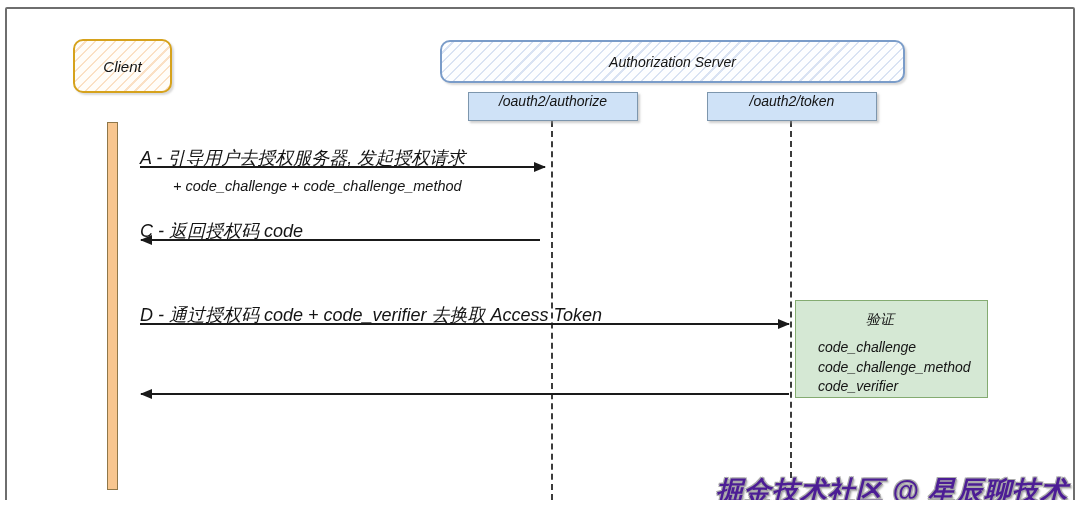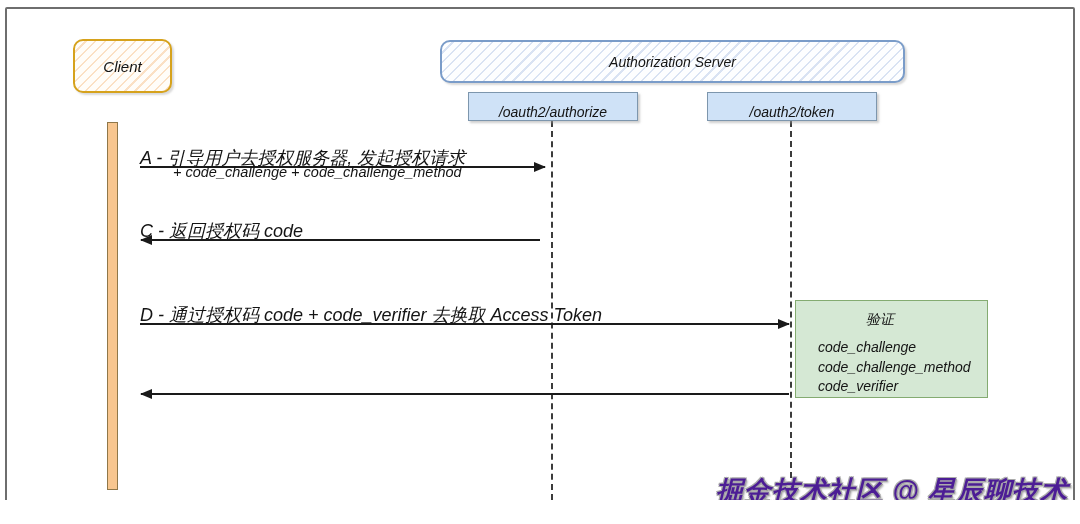--- a/index.html
+++ b/index.html
@@ -28,21 +28,21 @@
     left:440px;top:40px;width:465px;height:43px;
     border:2px solid #7a9cc9;border-radius:10px;
     background-color:#fdfeff;
     background-image:repeating-linear-gradient(135deg, rgba(90,130,200,0.22) 0px, rgba(90,130,200,0.22) 1.5px, transparent 1.5px, transparent 7px);
     font-size:14px;
     box-shadow:2px 2px 2px rgba(170,170,170,0.45);
   }
   .endpoint{
     position:absolute;top:92px;height:29px;width:170px;
     background:#cfe2f7;border:1px solid #7d96ad;box-sizing:border-box;
-    display:flex;align-items:flex-end;justify-content:center;
+    display:flex;align-items:flex-start;justify-content:center;
     font-size:14px;white-space:nowrap;z-index:4;
     box-shadow:2px 2px 2px rgba(160,160,160,0.5);
   }
   .endpoint-authorize{left:468px;}
   .endpoint-token{left:707px;}
   
   .lifeline{position:absolute;width:0;border-left:2px dashed #3c3c3c;z-index:1;}
   .lifeline-authorize{left:551px;top:121px;height:379px;}
   .lifeline-token{left:790px;top:121px;height:357px;}
   .activation{
@@ -104,21 +104,21 @@
   <div class="endpoint endpoint-token">
     <span>/oauth2/token</span>
   </div>
 
   <div class="lifeline lifeline-authorize"></div>
   <div class="lifeline lifeline-token"></div>
   <div class="activation"></div>
 
   <div class="msg-label" style="left:140px;top:146px;width:405px;">A - 引导用户去授权服务器, 发起授权请求</div>
   <div class="msg-line arrow-right" style="left:140px;top:166px;width:405px;"></div>
-  <div class="msg-sublabel" style="left:173px;top:164px;">+ code_challenge + code_challenge_method</div>
+  <div class="msg-sublabel" style="left:173px;top:178px;">+ code_challenge + code_challenge_method</div>
 
 
   <div class="msg-label" style="left:140px;top:219px;width:400px;">C - 返回授权码 code</div>
   <div class="msg-line arrow-left" style="left:141px;top:239px;width:399px;"></div>
 
   <div class="msg-label" style="left:140px;top:303px;width:649px;">D - 通过授权码 code + code_verifier 去换取 Access Token</div>
   <div class="msg-line arrow-right" style="left:140px;top:323px;width:649px;"></div>
 
   <div class="msg-line arrow-left" style="left:141px;top:393px;width:648px;"></div>
 

